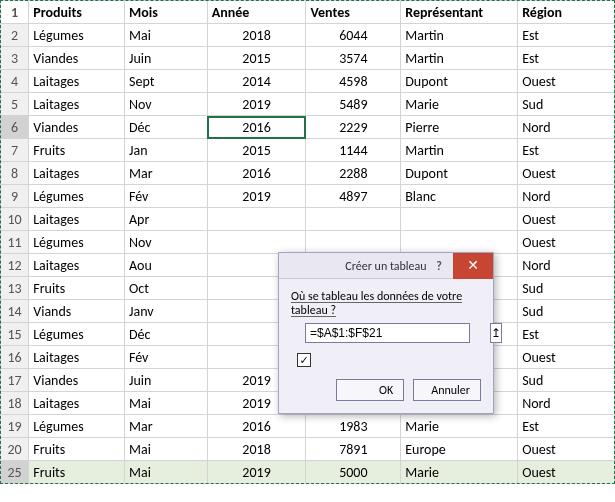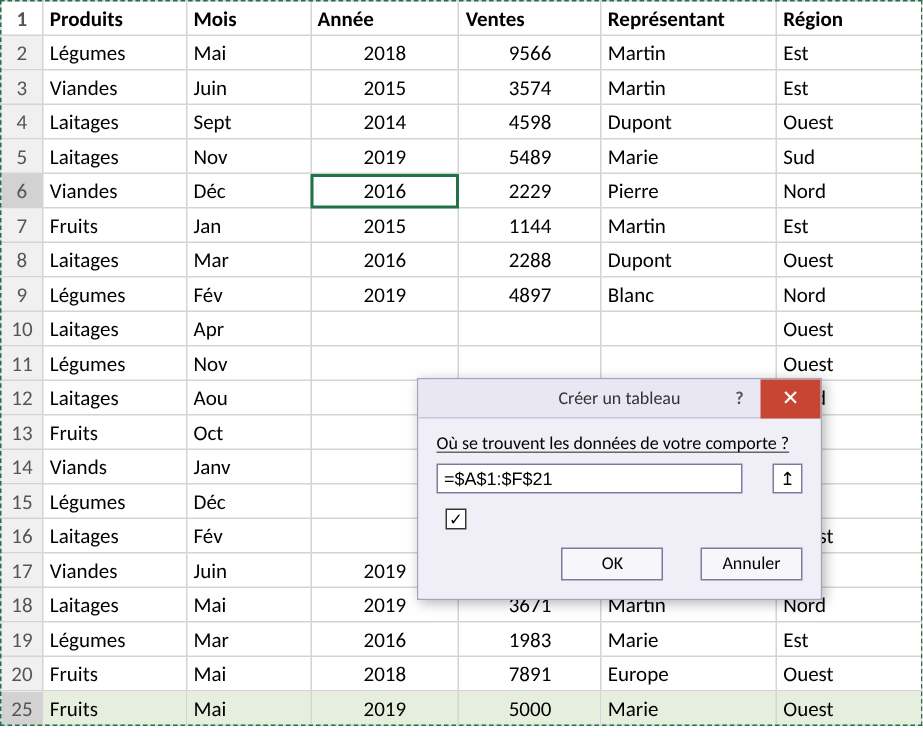--- a/index.html
+++ b/index.html
@@ -56,21 +56,21 @@
     outline-offset: -2px;
   }
   .lastrow td { background: #e6efdd; }
   .lastrow .rowhdr { background: #d2d2d2; }
 
   
   .dialog {
     position: absolute;
     left: 278px;
     top: 252px;
-    width: 270px;
+    width: 216px;
     background: #fff;
     border: 1px solid #9fa6c1;
     box-shadow: 2px 2px 8px rgba(0,0,0,0.3);
     font-size: 12px;
   }
   .dlg-title {
     background: #e8e7f2;
     color: #333;
     height: 26px;
     line-height: 26px;
@@ -95,21 +95,21 @@
     color: #555;
     text-align: center;
     line-height: 26px;
     font-weight: bold;
   }
   .dlg-body {
     background: #f0eff7;
     padding: 10px 12px 12px 12px;
   }
   .dlg-q { margin-bottom: 6px; text-decoration: underline; text-decoration-color: #666; text-underline-offset: 2px;}
-  .dlg-input-row { display: flex; gap: 20px; margin-bottom: 10px; }
+  .dlg-input-row { display: flex; gap: 20px; margin-bottom: 10px; margin-left: 14px;}
   .dlg-input {
     flex: 1;
     border: 1px solid #7a7a9c;
     background: #fff;
     padding: 2px 4px;
     font-size: 12px;
     height: 20px;
   }
   .dlg-ref-btn {
     width: 20px; height: 20px;
@@ -125,22 +125,22 @@
     display: flex; align-items: center; justify-content: center;
     font-size: 11px;
   }
   .dlg-btns { text-align: right; }
   .dlg-btn {
     display: inline-block;
     min-width: 68px;
     border: 1px solid #7a7a9c;
     background: #f7f6fb;
     padding: 3px 10px;
-    margin-left: 22px;
-    text-align: center;
+    margin-left: 6px;
+    text-align: right;
   }
 </style>
 </head>
 <body>
 
 <table class="sheet marching">
   <colgroup>
     <col class="rowhdr-col" style="width:28px">
     <col class="col-produits">
       <col class="col-mois">
@@ -157,21 +157,21 @@
         <td>Année</td>
         <td>Ventes</td>
         <td>Représentant</td>
         <td>Région</td>
       </tr>
       <tr>
         <td class="rowhdr">2</td>
         <td>Légumes</td>
         <td>Mai</td>
         <td class="num">2018</td>
-        <td class="num">9566</td>
+        <td class="num">6044</td>
         <td>Martin</td>
         <td>Est</td>
       </tr>
       <tr>
         <td class="rowhdr">3</td>
         <td>Viandes</td>
         <td>Juin</td>
         <td class="num">2015</td>
         <td class="num">3574</td>
         <td>Martin</td>
@@ -342,21 +342,21 @@
     </tbody>
 </table>
 
 <div class="dialog">
   <div class="dlg-title">
     <span>Créer un tableau</span>
     <span class="dlg-help">?</span>
     <span class="dlg-close">✕</span>
   </div>
   <div class="dlg-body">
-    <div class="dlg-q">Où se trouvent les données de votre comporte ?</div>
+    <div class="dlg-q">Où se tableau les données de votre tableau ?</div>
     <div class="dlg-input-row">
       <input class="dlg-input" value="=$A$1:$F$21" style="">
       <div class="dlg-ref-btn">
         <span>↥</span>
       </div>
     </div>
     <div class="dlg-check-row">
       <div class="dlg-check">
         <span>✓</span>
       </div>

